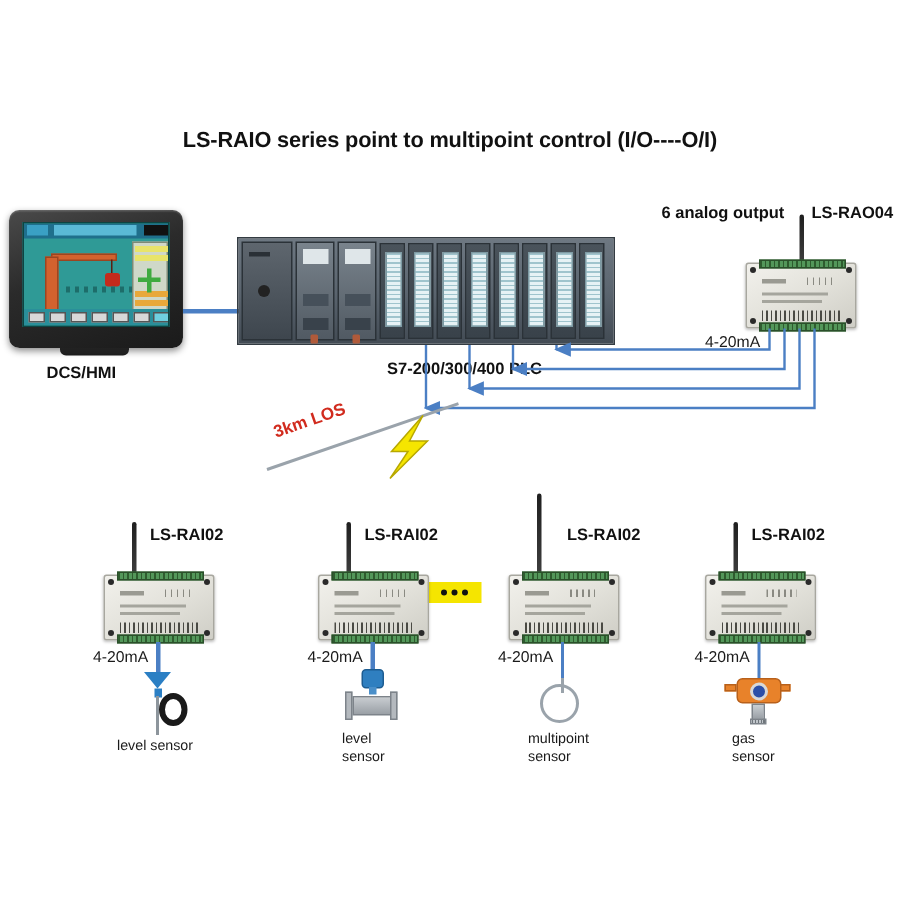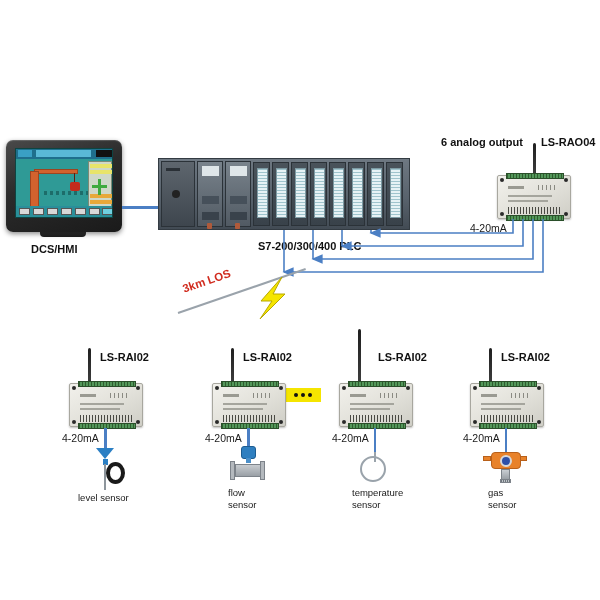--- a/index.html
+++ b/index.html
@@ -182,20 +182,21 @@
   .gas-disp { width: 12px; height: 12px; background: #2c4fa8; border-radius: 50%; border: 2px solid #d8d8d8;}
   .gas-tube { width: 9px; height: 11px; background: linear-gradient(180deg,#c9ced3,#9aa0a6); border:1px solid #7d838a;}
   .gas-mesh { width: 11px; height: 4px;
     background: repeating-linear-gradient(90deg,#6f767c 0 1px,#c0c5ca 1px 2px); border:1px solid #7d838a;}
 </style>
 </head>
 <body>
 
 <div id="canvas">
 
+  <div class="abs title">LS-RAIO series point to multipoint control  (I/O----O/I)</div>
 
   <div class="abs hmi-stand"></div>
   <div class="abs hmi-bezel">
     <div class="abs hmi-screen">
       <div class="abs hmi-topbar">
         <div class="abs hmi-topbar-l"></div>
         <div class="abs hmi-topbar-t"></div>
         <div class="abs hmi-topbar-r"></div>
       </div>
       <div class="abs crane-boom"></div>
@@ -366,21 +367,21 @@
     <div class="abs mod-barcode"></div>
   </div>
   <div class="abs lbl" style="left:205px; top:432px;">4-20mA</div>
   <div class="abs cable" style="left:247px; top:428px; width:3px; height:20px;"></div>
 
   <div class="abs flow-head" style="left:241px; top:446px;"></div>
   <div class="abs flow-neck" style="left:246px; top:458px;"></div>
   <div class="abs flow-flange" style="left:230px; top:461px;"></div>
   <div class="abs flow-body" style="left:235px; top:464px;"></div>
   <div class="abs flow-flange" style="left:260px; top:461px;"></div>
-  <div class="abs lbl-sm" style="left:228px; top:487px;">flow</div>
+  <div class="abs lbl-sm" style="left:228px; top:487px;">level</div>
   <div class="abs lbl-sm" style="left:228px; top:499px;">sensor</div>
 
   <div class="abs antenna" style="left:358px; top:329px; height:54px;"></div>
   <div class="abs lbl-b" style="left:378px; top:351px;">LS-RAI02</div>
   <div class="abs mod" style="left:339px; top:383px;">
     <div class="abs mod-term mod-term-top"></div>
     <div class="abs mod-term mod-term-bot"></div>
     <div class="abs mod-screw" style="left:2px;top:2px;"></div>
     <div class="abs mod-screw" style="right:2px;top:2px;"></div>
     <div class="abs mod-screw" style="left:2px;bottom:2px;"></div>
@@ -389,21 +390,21 @@
     <div class="abs mod-txt2"></div>
     <div class="abs mod-txt3"></div>
     <div class="abs mod-txt4"></div>
     <div class="abs mod-barcode"></div>
   </div>
   <div class="abs lbl" style="left:332px; top:432px;">4-20mA</div>
   <div class="abs cable" style="left:374px; top:428px; width:2px; height:24px;"></div>
 
   <div class="abs temp-loop" style="left:360px; top:456px;"></div>
   <div class="abs cable-gray" style="left:374px; top:452px; width:2px; height:10px;"></div>
-  <div class="abs lbl-sm" style="left:352px; top:487px;">temperature</div>
+  <div class="abs lbl-sm" style="left:352px; top:487px;">multipoint</div>
   <div class="abs lbl-sm" style="left:352px; top:499px;">sensor</div>
 
   <div class="abs antenna" style="left:489px; top:348px; height:35px;"></div>
   <div class="abs lbl-b" style="left:501px; top:351px;">LS-RAI02</div>
   <div class="abs mod" style="left:470px; top:383px;">
     <div class="abs mod-term mod-term-top"></div>
     <div class="abs mod-term mod-term-bot"></div>
     <div class="abs mod-screw" style="left:2px;top:2px;"></div>
     <div class="abs mod-screw" style="right:2px;top:2px;"></div>
     <div class="abs mod-screw" style="left:2px;bottom:2px;"></div>

